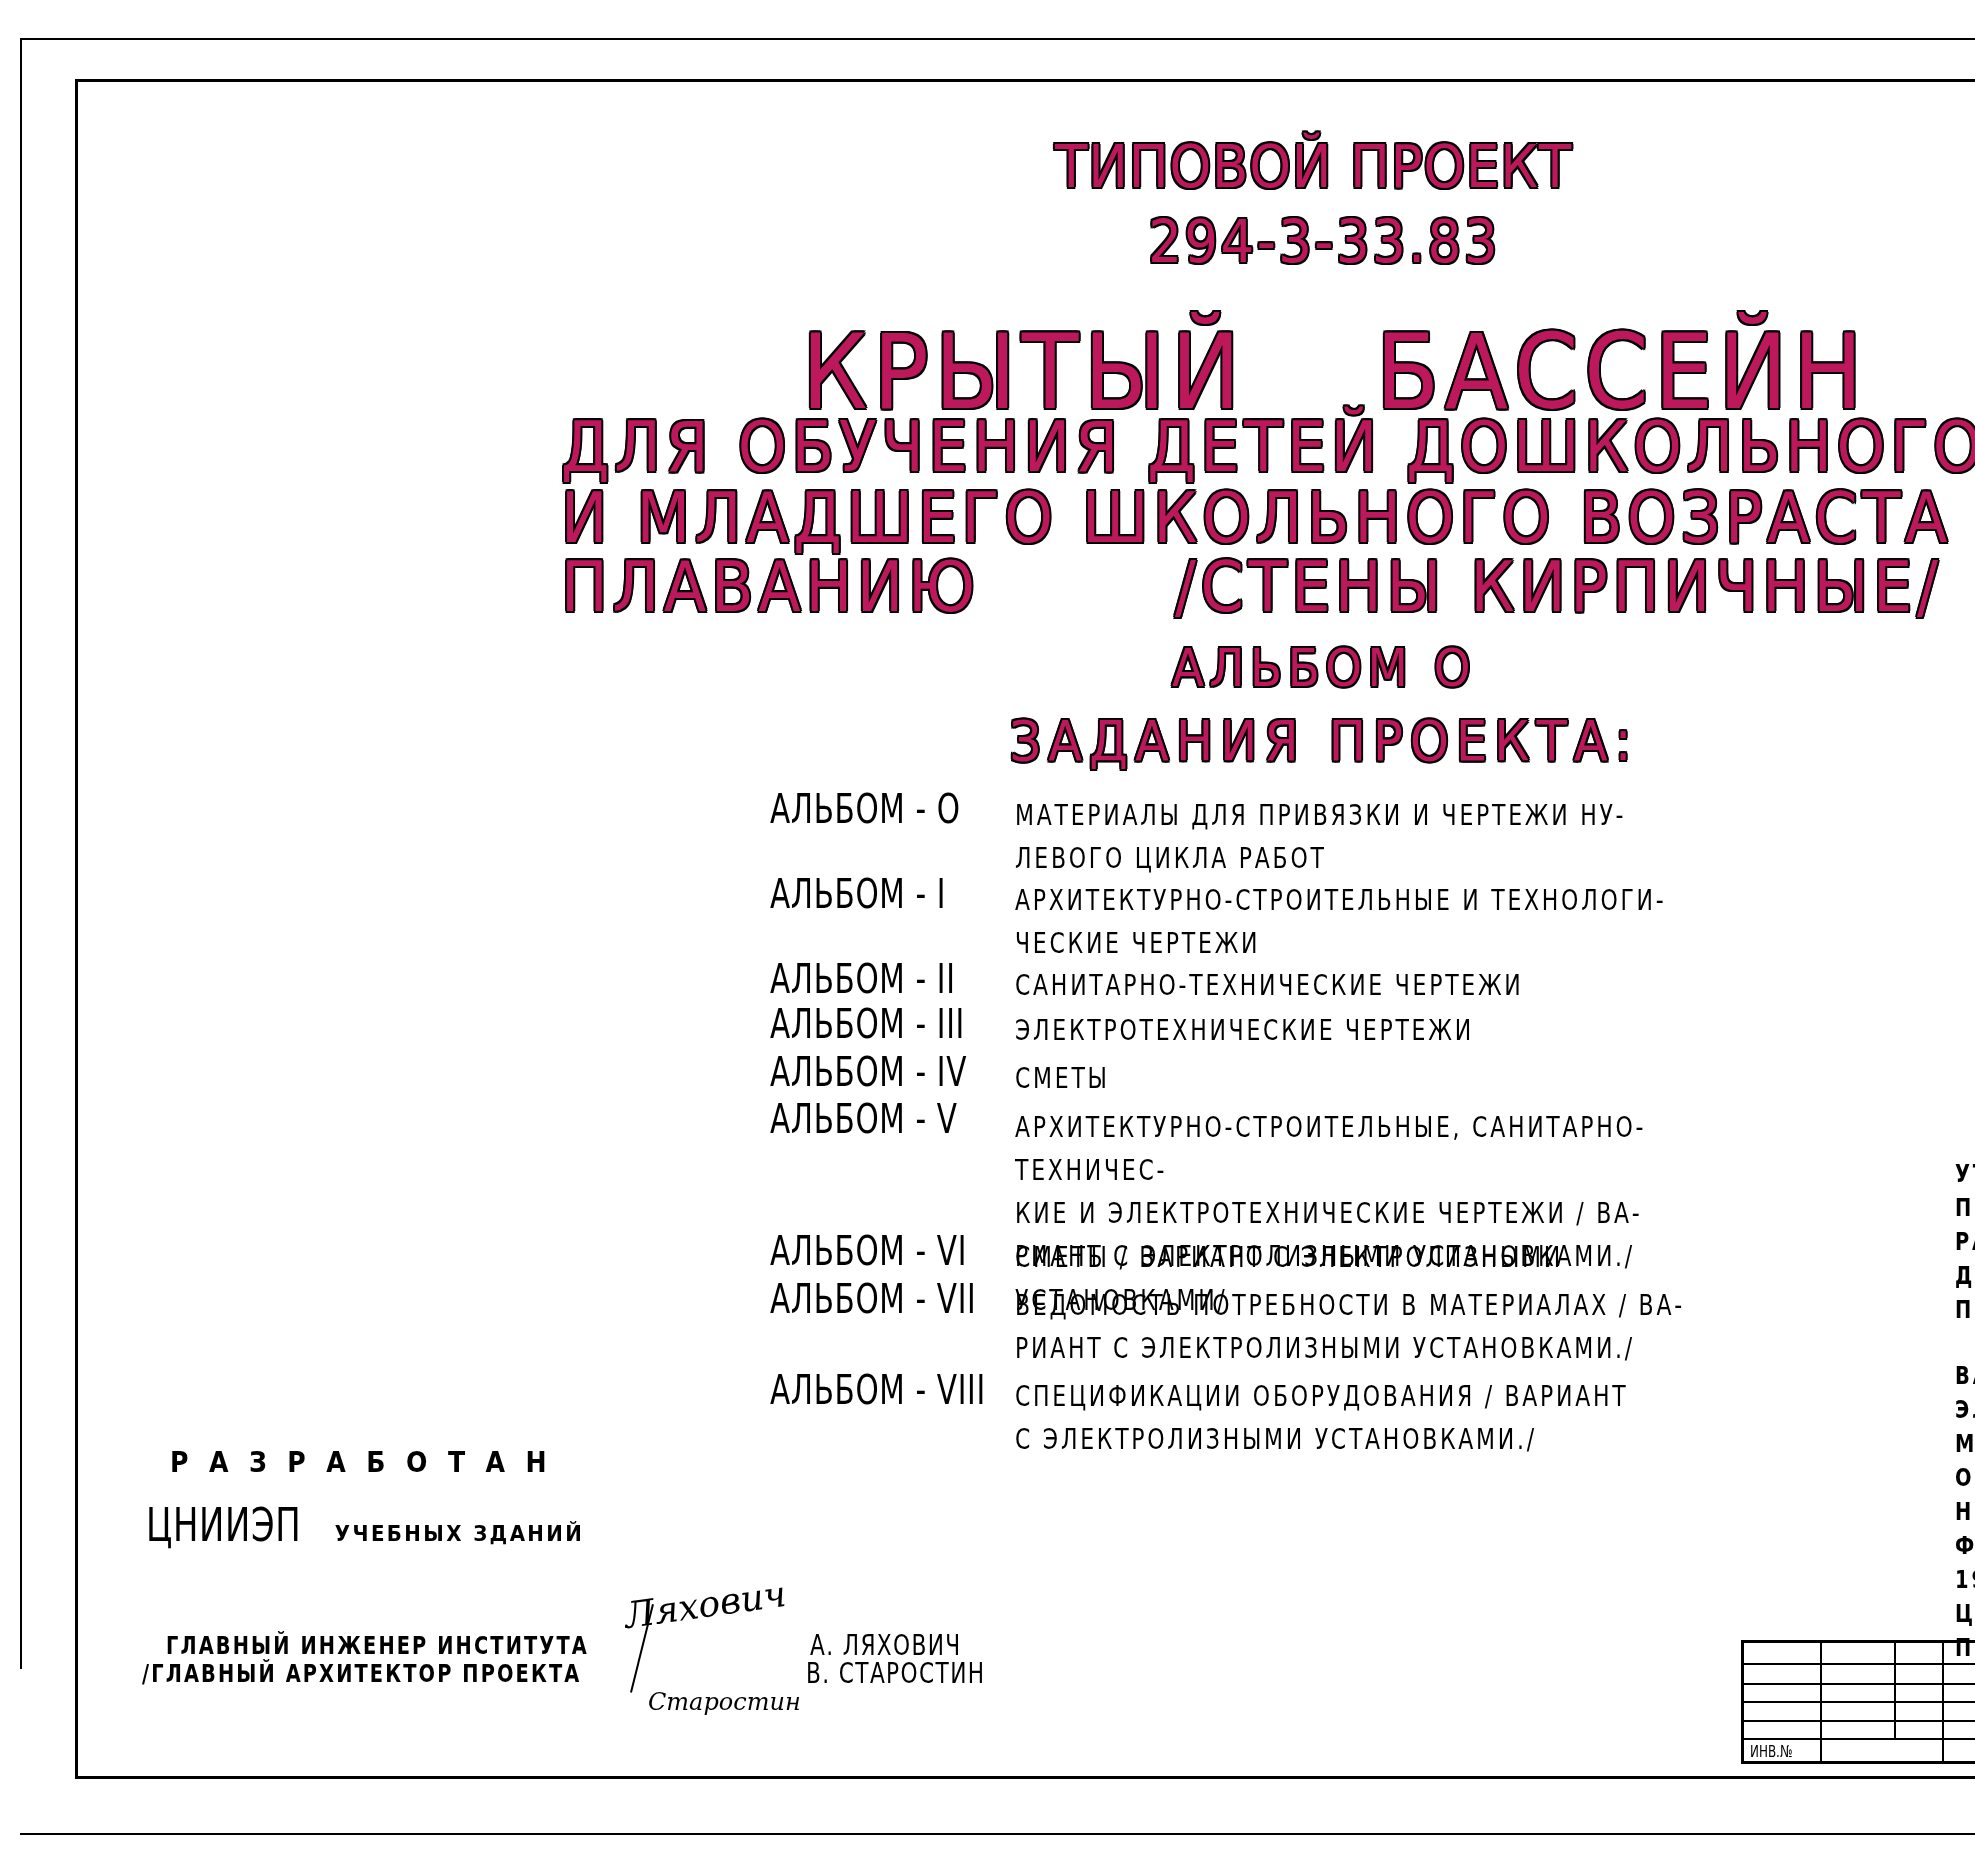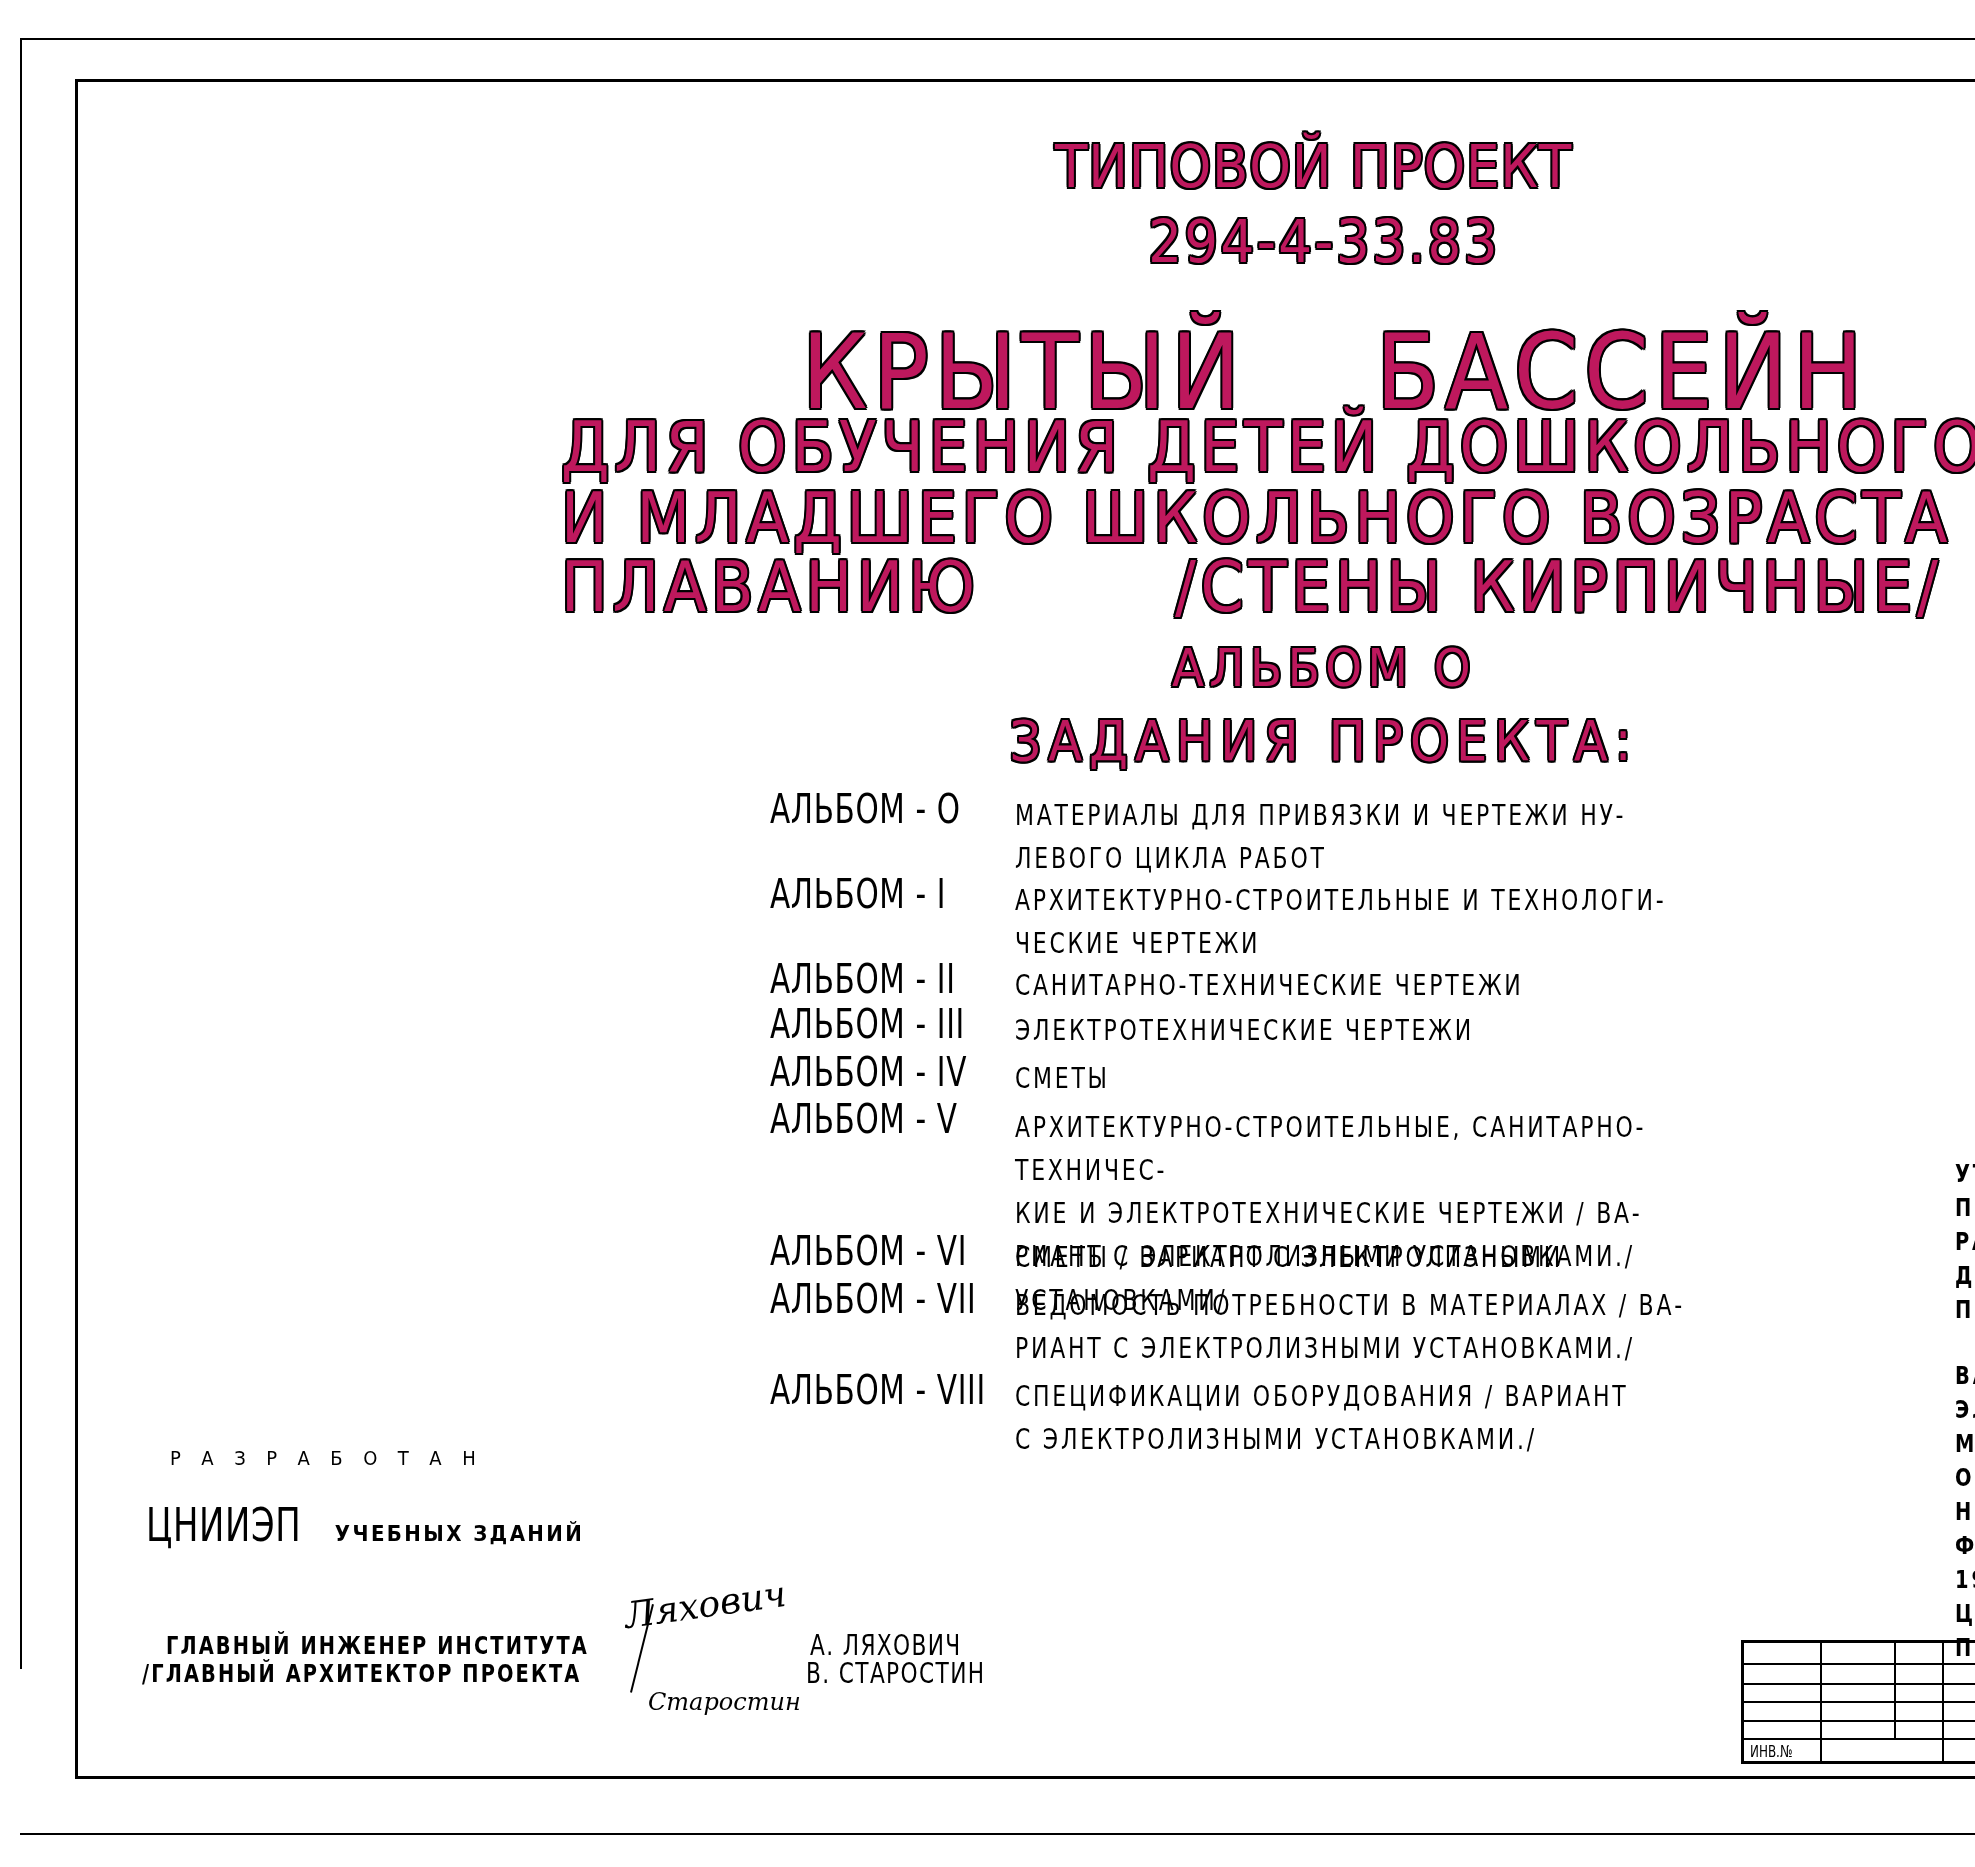--- a/index.html
+++ b/index.html
@@ -33,21 +33,21 @@
   .album-row { position:absolute; left:0; width:1146px; }
   .album-label { position:absolute; left:0; font-size:40px; transform:scaleX(0.82); transform-origin:left top; white-space:nowrap; letter-spacing:0.8px; }
   .album-desc { position:absolute; left:245px; width:869px; font-size:28.4px; line-height:43px; letter-spacing:3.2px; white-space:pre-line; transform:scaleX(0.86); transform-origin:left top; }
 
   
   .notes { left:1955px; width:593px; font-size:24px; font-weight:bold; line-height:34px; letter-spacing:3.2px; white-space:pre-line; transform:scaleX(0.9); transform-origin:left top; }
   .notes-1 { top:1157px; }
   .notes-2 { top:1359px; }
 
   
-  .dev-label { left:170px; top:1446px; font-size:20px; font-weight:normal; letter-spacing:20.5px; white-space:nowrap; }
+  .dev-label { left:170px; top:1446px; font-size:28px; font-weight:bold; letter-spacing:20.5px; white-space:nowrap; }
   .dev-org   { left:146px; top:1497px; white-space:nowrap; }
   .dev-org-big { font-size:47px; letter-spacing:0.8px; transform:scaleX(0.8); display:inline-block; transform-origin:left bottom; }
   .dev-org-small { font-size:22px; font-weight:bold; letter-spacing:2.4px; margin-left:-43px;padding-left:36px; }
 
   .sign-row { position:absolute; white-space:nowrap; font-size:24.5px; font-weight:bold; letter-spacing:2.4px; transform:scaleX(0.88); transform-origin:left top; }
   .sign-1 { left:166px; top:1631px; }
   .sign-2 { left:142px; top:1659px; }
   .sign-name { position:absolute; font-size:28.4px; letter-spacing:1.6px; white-space:nowrap; transform:scaleX(0.85); transform-origin:left top; }
   .name-1 { left:810px; top:1629px; }
   .name-2 { left:806px; top:1657px; }
@@ -65,21 +65,21 @@
 </head>
 <body>
 
 <div class="abs trim-top"></div>
 <div class="abs trim-left"></div>
 
 <div class="abs trim-bottom"></div>
 <div class="abs frame"></div>
 
 <div class="abs outline t-typical">ТИПОВОЙ ПРОЕКТ</div>
-<div class="abs outline t-number">294-4-33.83</div>
+<div class="abs outline t-number">294-3-33.83</div>
 <div class="abs outline t-main">КРЫТЫЙ БАССЕЙН</div>
 <div class="abs outline t-sub1">ДЛЯ ОБУЧЕНИЯ ДЕТЕЙ ДОШКОЛЬНОГО</div>
 <div class="abs outline t-sub2">И МЛАДШЕГО ШКОЛЬНОГО ВОЗРАСТА</div>
 <div class="abs outline t-sub3" style="white-space:pre;">ПЛАВАНИЮ        /СТЕНЫ КИРПИЧНЫЕ/</div>
 <div class="abs outline t-album">АЛЬБОМ О</div>
 <div class="abs outline t-compo">ЗАДАНИЯ ПРОЕКТА:</div>
 
 <div class="abs album-list">
   <div class="album-row" style="top:0px;">
     <span class="album-label">АЛЬБОМ - О</span>

